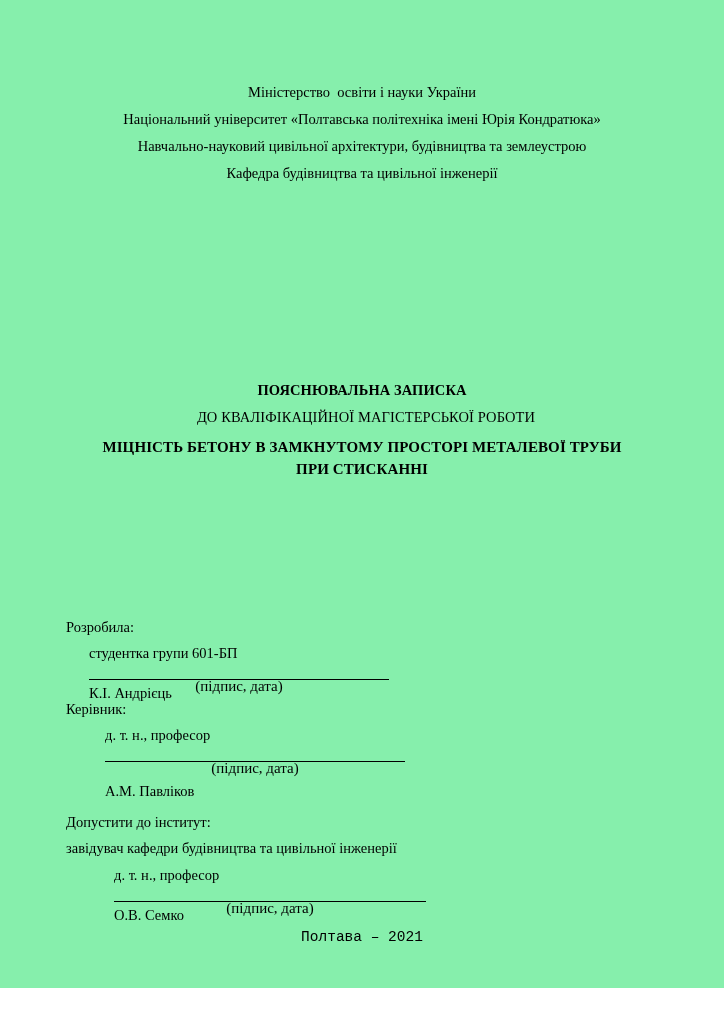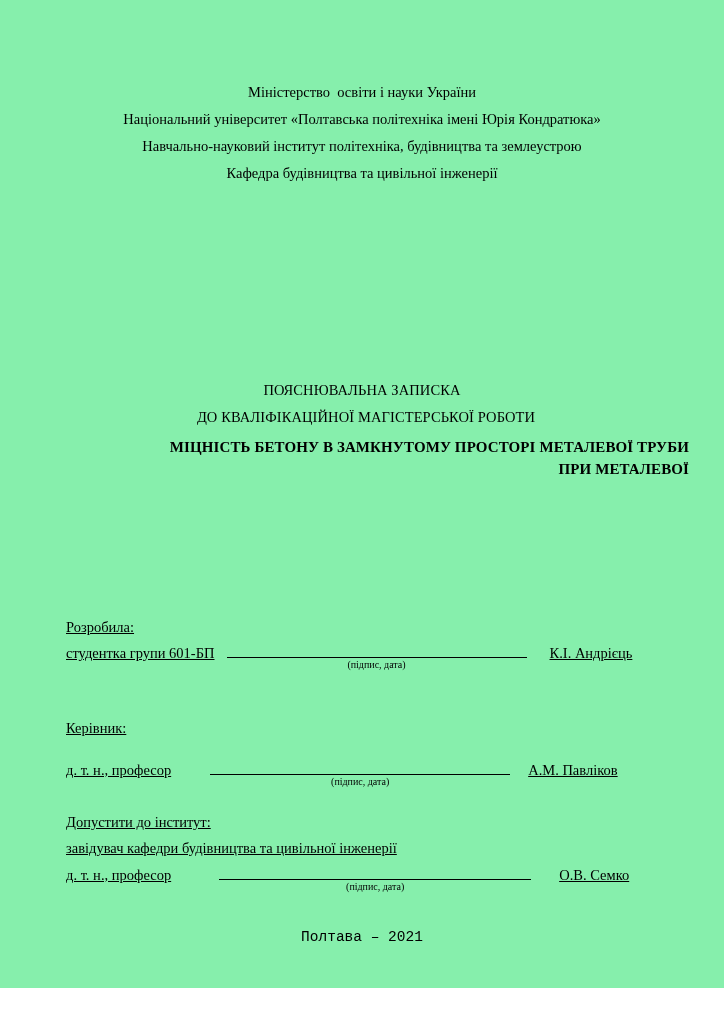--- a/index.html
+++ b/index.html
@@ -38,85 +38,84 @@
   
   .title-block {
     position: absolute;
     left: 0;
     top: 377px;
     width: 724px;
     text-align: center;
   }
   .title-doc-type {
     font-size: 14.5px;
-    font-weight: normal;
+    font-weight: bold;
     line-height: 27px;
     letter-spacing: 0.1px;
   }
   .title-work-kind {
     font-size: 14.5px;
     font-weight: normal;
     line-height: 27px;
     letter-spacing: 0.1px;
     padding-left: 8px;
   }
   .title-main {
     margin-top: 5px;
     font-size: 15px;
     font-weight: bold;
     line-height: 22px;
     letter-spacing: 0.1px;
-    padding: 0 35px;
-    text-align: right;
+    padding: 0 20px;
   }
 
   
   .sig-group {
     position: absolute;
     left: 66px;
     width: 620px;
-    text-decoration: underline;
   }
   .sig-group-developer { top: 614px; }
-  .sig-group-supervisor { top: 715px; }
+  .sig-group-supervisor { top: 696px; }
   .sig-group-approval  { top: 809px; }
 
   .sig-caption-line {
     font-size: 14.5px;
     line-height: 26px;
     white-space: pre;
   }
 
   .sig-row {
     position: relative;
     display: flex;
     align-items: baseline;
     line-height: 26px;
     height: 26px;
+    flex-direction: column;
   }
   .sig-role {
     font-size: 14.5px;
     white-space: pre;
   }
   .sig-rule-wrap {
     position: relative;
     flex: 0 0 auto;
   }
   .sig-rule {
     display: block;
     border-bottom: 1px solid #000000;
     height: 13px;
   }
   .sig-rule-hint {
     position: absolute;
     left: 0;
     top: 15px;
     width: 100%;
     text-align: center;
-    font-size: 10px;
+    font-size: 15px;
     line-height: 11px;
     white-space: pre;
   }
   .sig-name {
     font-size: 14.5px;
     white-space: pre;
   }
 
   
   .row-developer .sig-rule-wrap { width: 300px; margin-left: 12px; }
@@ -146,30 +145,30 @@
   }
 </style>
 </head>
 <body>
 
 <div class="page">
 
   <div class="header-block">
     <div class="header-line">Міністерство  освіти і науки України</div>
     <div class="header-line">Національний університет «Полтавська політехніка імені Юрія Кондратюка»</div>
-    <div class="header-line">Навчально-науковий інститут політехніка, будівництва та землеустрою</div>
+    <div class="header-line">Навчально-науковий цивільної архітектури, будівництва та землеустрою</div>
     <div class="header-line">Кафедра будівництва та цивільної інженерії</div>
   </div>
 
   <div class="title-block">
     <div class="title-doc-type">ПОЯСНЮВАЛЬНА ЗАПИСКА</div>
     <div class="title-work-kind">ДО КВАЛІФІКАЦІЙНОЇ МАГІСТЕРСЬКОЇ РОБОТИ</div>
     <div class="title-main">
       <div>МІЦНІСТЬ БЕТОНУ В ЗАМКНУТОМУ ПРОСТОРІ МЕТАЛЕВОЇ ТРУБИ</div>
-      <div>ПРИ МЕТАЛЕВОЇ</div>
+      <div>ПРИ СТИСКАННІ</div>
     </div>
   </div>
 
   <div class="sig-group sig-group-developer">
     <div class="sig-caption-line">Розробила:</div>
     <div class="sig-row row-developer">
       <span class="sig-role">студентка групи 601-БП</span>
       <span class="sig-rule-wrap">
         <span class="sig-rule"></span>
         <span class="sig-rule-hint">(підпис, дата)</span>

